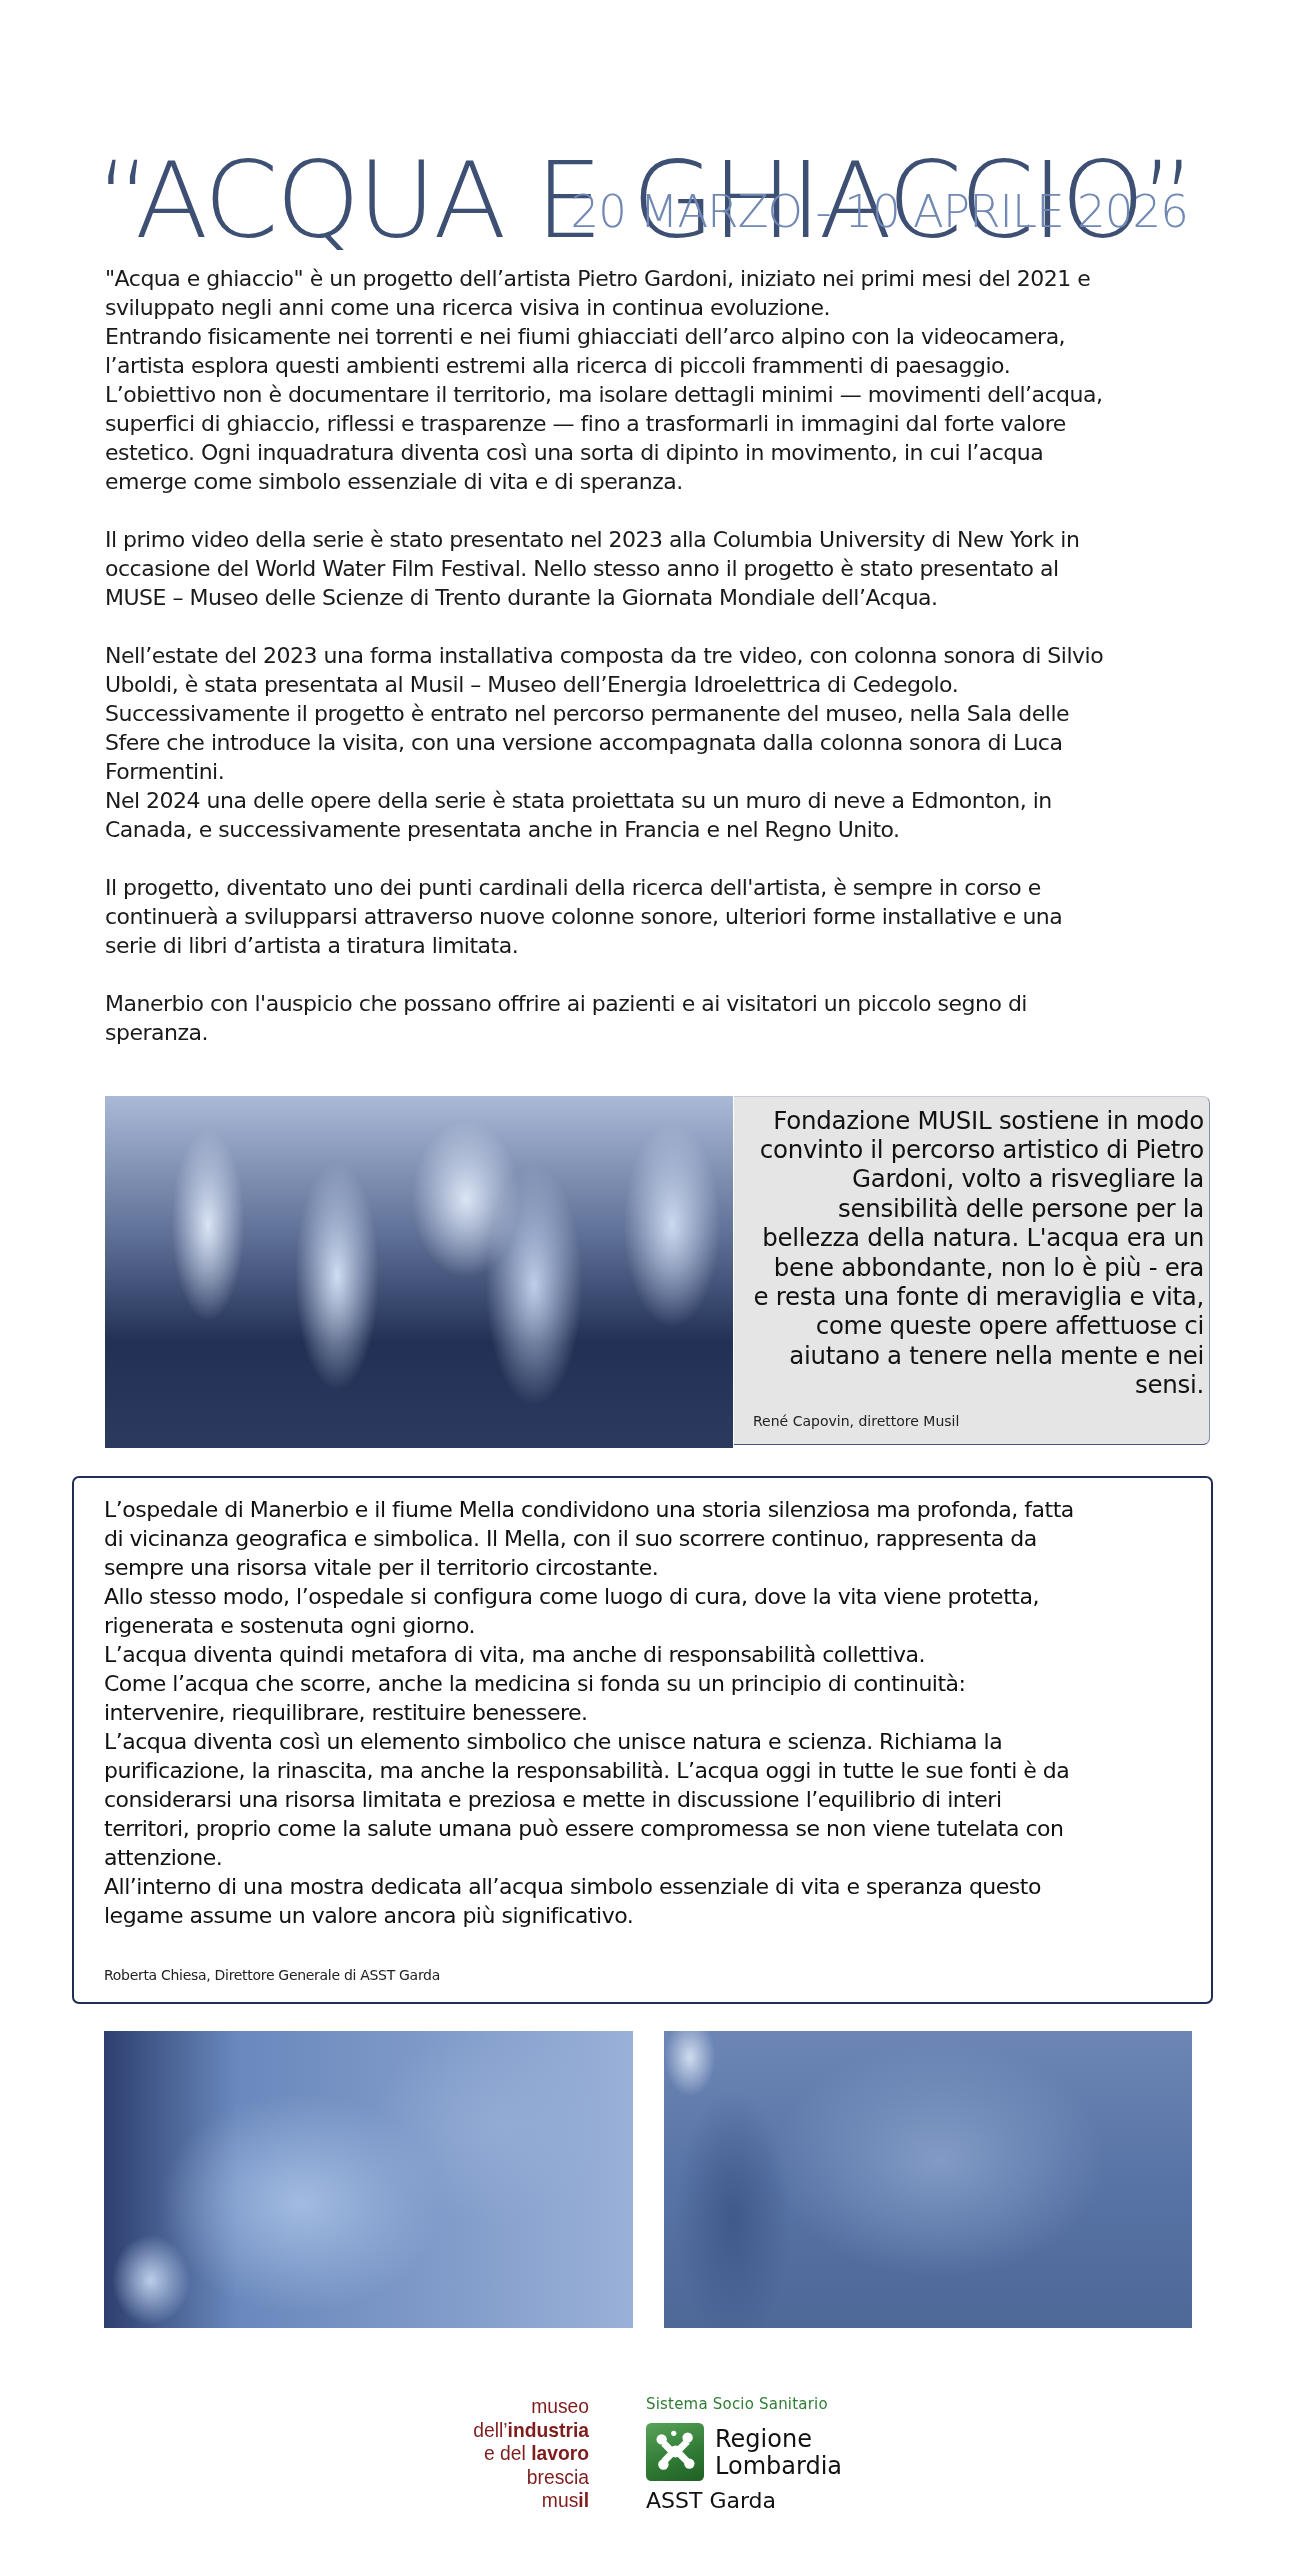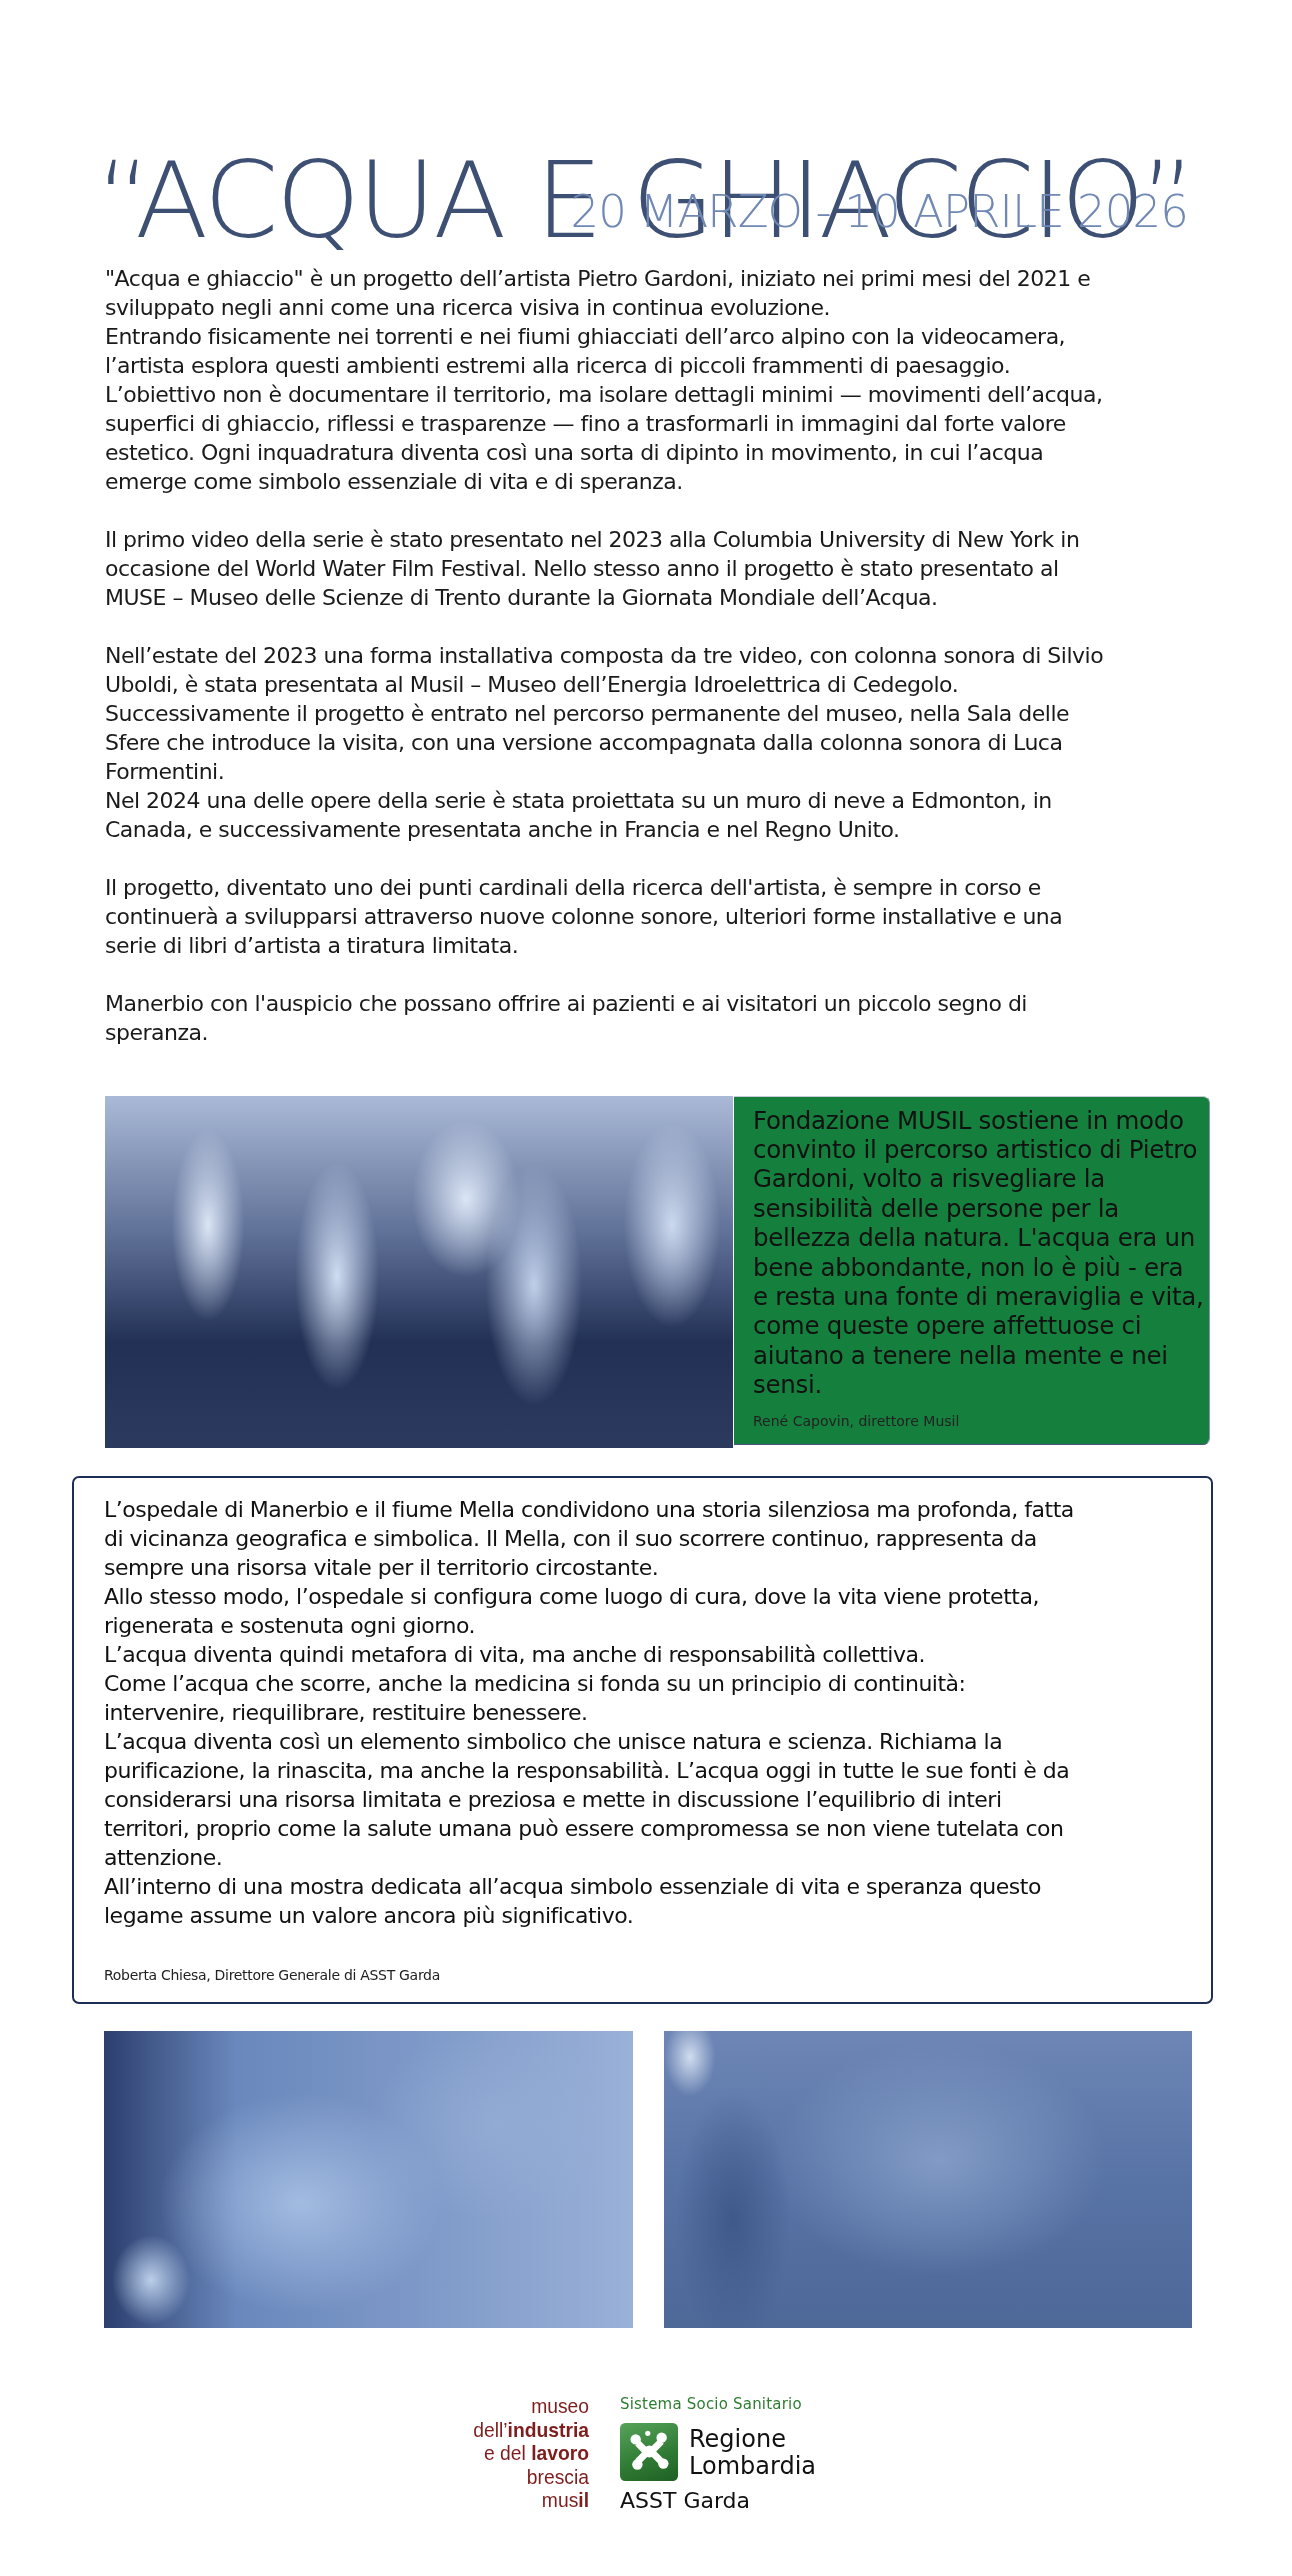--- a/index.html
+++ b/index.html
@@ -21,21 +21,21 @@
   .photo1 { left:0; top:0; width:628px; height:352px;
     background:
       radial-gradient(ellipse 52px 137px at 103px 129px, rgba(225,235,250,0.95), rgba(200,215,240,0) 70%),
       radial-gradient(ellipse 60px 163px at 232px 180px, rgba(215,228,248,0.95), rgba(200,215,240,0) 70%),
       radial-gradient(ellipse 77px 112px at 361px 103px, rgba(225,235,250,0.95), rgba(200,215,240,0) 70%),
       radial-gradient(ellipse 69px 172px at 429px 189px, rgba(205,220,245,0.9), rgba(200,215,240,0) 70%),
       radial-gradient(ellipse 69px 146px at 567px 129px, rgba(215,228,248,0.9), rgba(200,215,240,0) 70%),
       linear-gradient(180deg, #aab9d6 0%, #5e6f96 40%, #223055 70%, #2c3a60 100%); }
   .quote-box { position:absolute; left:629px; top:0; width:476px; height:349px;
     border:1.7px solid #c9cbd9; border-bottom-color:#4a5580; border-right-color:#8a90ad;
-    border-left:none; border-radius:0 6.9px 6.9px 0; background:#15803d; box-sizing:border-box; }
+    border-left:none; border-radius:0 6.9px 6.9px 0; background:#e5e5e5; box-sizing:border-box;text-align:right; }
   .quote-text { position:absolute; left:19px; top:8.6px; width:451px;
     font-size:24.5px; line-height:29.4px; letter-spacing:-0.3px; color:#111; }
   .quote-text span { display:block; white-space:nowrap; }
   .quote-sign { position:absolute; left:19px; top:316px; font-size:14px; color:#222; }
   .hospital-box { position:absolute; left:72px; top:1476px; width:1141px; height:528px;
     border:2.6px solid #1e2d55; border-radius:7px; box-sizing:border-box; }
   .hospital-text { position:absolute; left:30px; top:17px; width:1090px;
     font-size:22px; line-height:29px; letter-spacing:-0.5px; color:#111; }
   .hospital-text span { display:block; white-space:nowrap; }
   .hospital-sign { position:absolute; left:30px; top:489px; font-size:14px; color:#222; letter-spacing:-0.3px; }
@@ -48,21 +48,21 @@
   .photo3 { left:664px; top:2031px; width:528px; height:297px;
     background:
       radial-gradient(ellipse 223px 155px at 275px 129px, rgba(140,165,205,0.8), rgba(90,120,170,0) 75%),
       radial-gradient(ellipse 77px 172px at 69px 189px, rgba(60,85,135,0.85), rgba(90,120,170,0) 75%),
       radial-gradient(ellipse 34px 52px at 26px 26px, rgba(220,230,245,0.9), rgba(90,120,170,0) 75%),
       linear-gradient(180deg, #6d86b5 0%, #5873a6 50%, #4e6898 100%); }
   .musil-logo { position:absolute; right:704px; top:2395px; text-align:right;
     font-family:"Liberation Sans", sans-serif; font-size:19.3px; line-height:23.6px; color:#7f1d1d; }
   .musil-logo b { font-weight:bold; }
   .musil-logo span { display:block; }
-  .regione-logo { position:absolute; left:620px; top:2395px; width:206px; height:129px; }
+  .regione-logo { position:absolute; left:646px; top:2395px; width:206px; height:129px; }
   .rl-sistema { position:absolute; left:0; top:0; font-family:"DejaVu Sans", sans-serif; font-size:15px; color:#2e7d32; white-space:nowrap; letter-spacing:0.2px; }
   .rl-square { position:absolute; left:0; top:27.5px; width:58px; height:58px; border-radius:5.2px;
     background:linear-gradient(160deg, #57a35a 0%, #2f7a33 60%, #1f5f24 100%); }
   .rl-square svg { position:absolute; left:6.9px; top:6.9px; width:45px; height:45px; }
   .rl-name { position:absolute; left:69px; top:31px; font-family:"DejaVu Sans", sans-serif; font-size:24px; line-height:27px; color:#111; white-space:nowrap; }
   .rl-name span { display:block; }
   .rl-asst { position:absolute; left:0; top:93px; font-family:"DejaVu Sans", sans-serif; font-size:22px; color:#111; white-space:nowrap; }
 </style>
 </head>
 <body>

